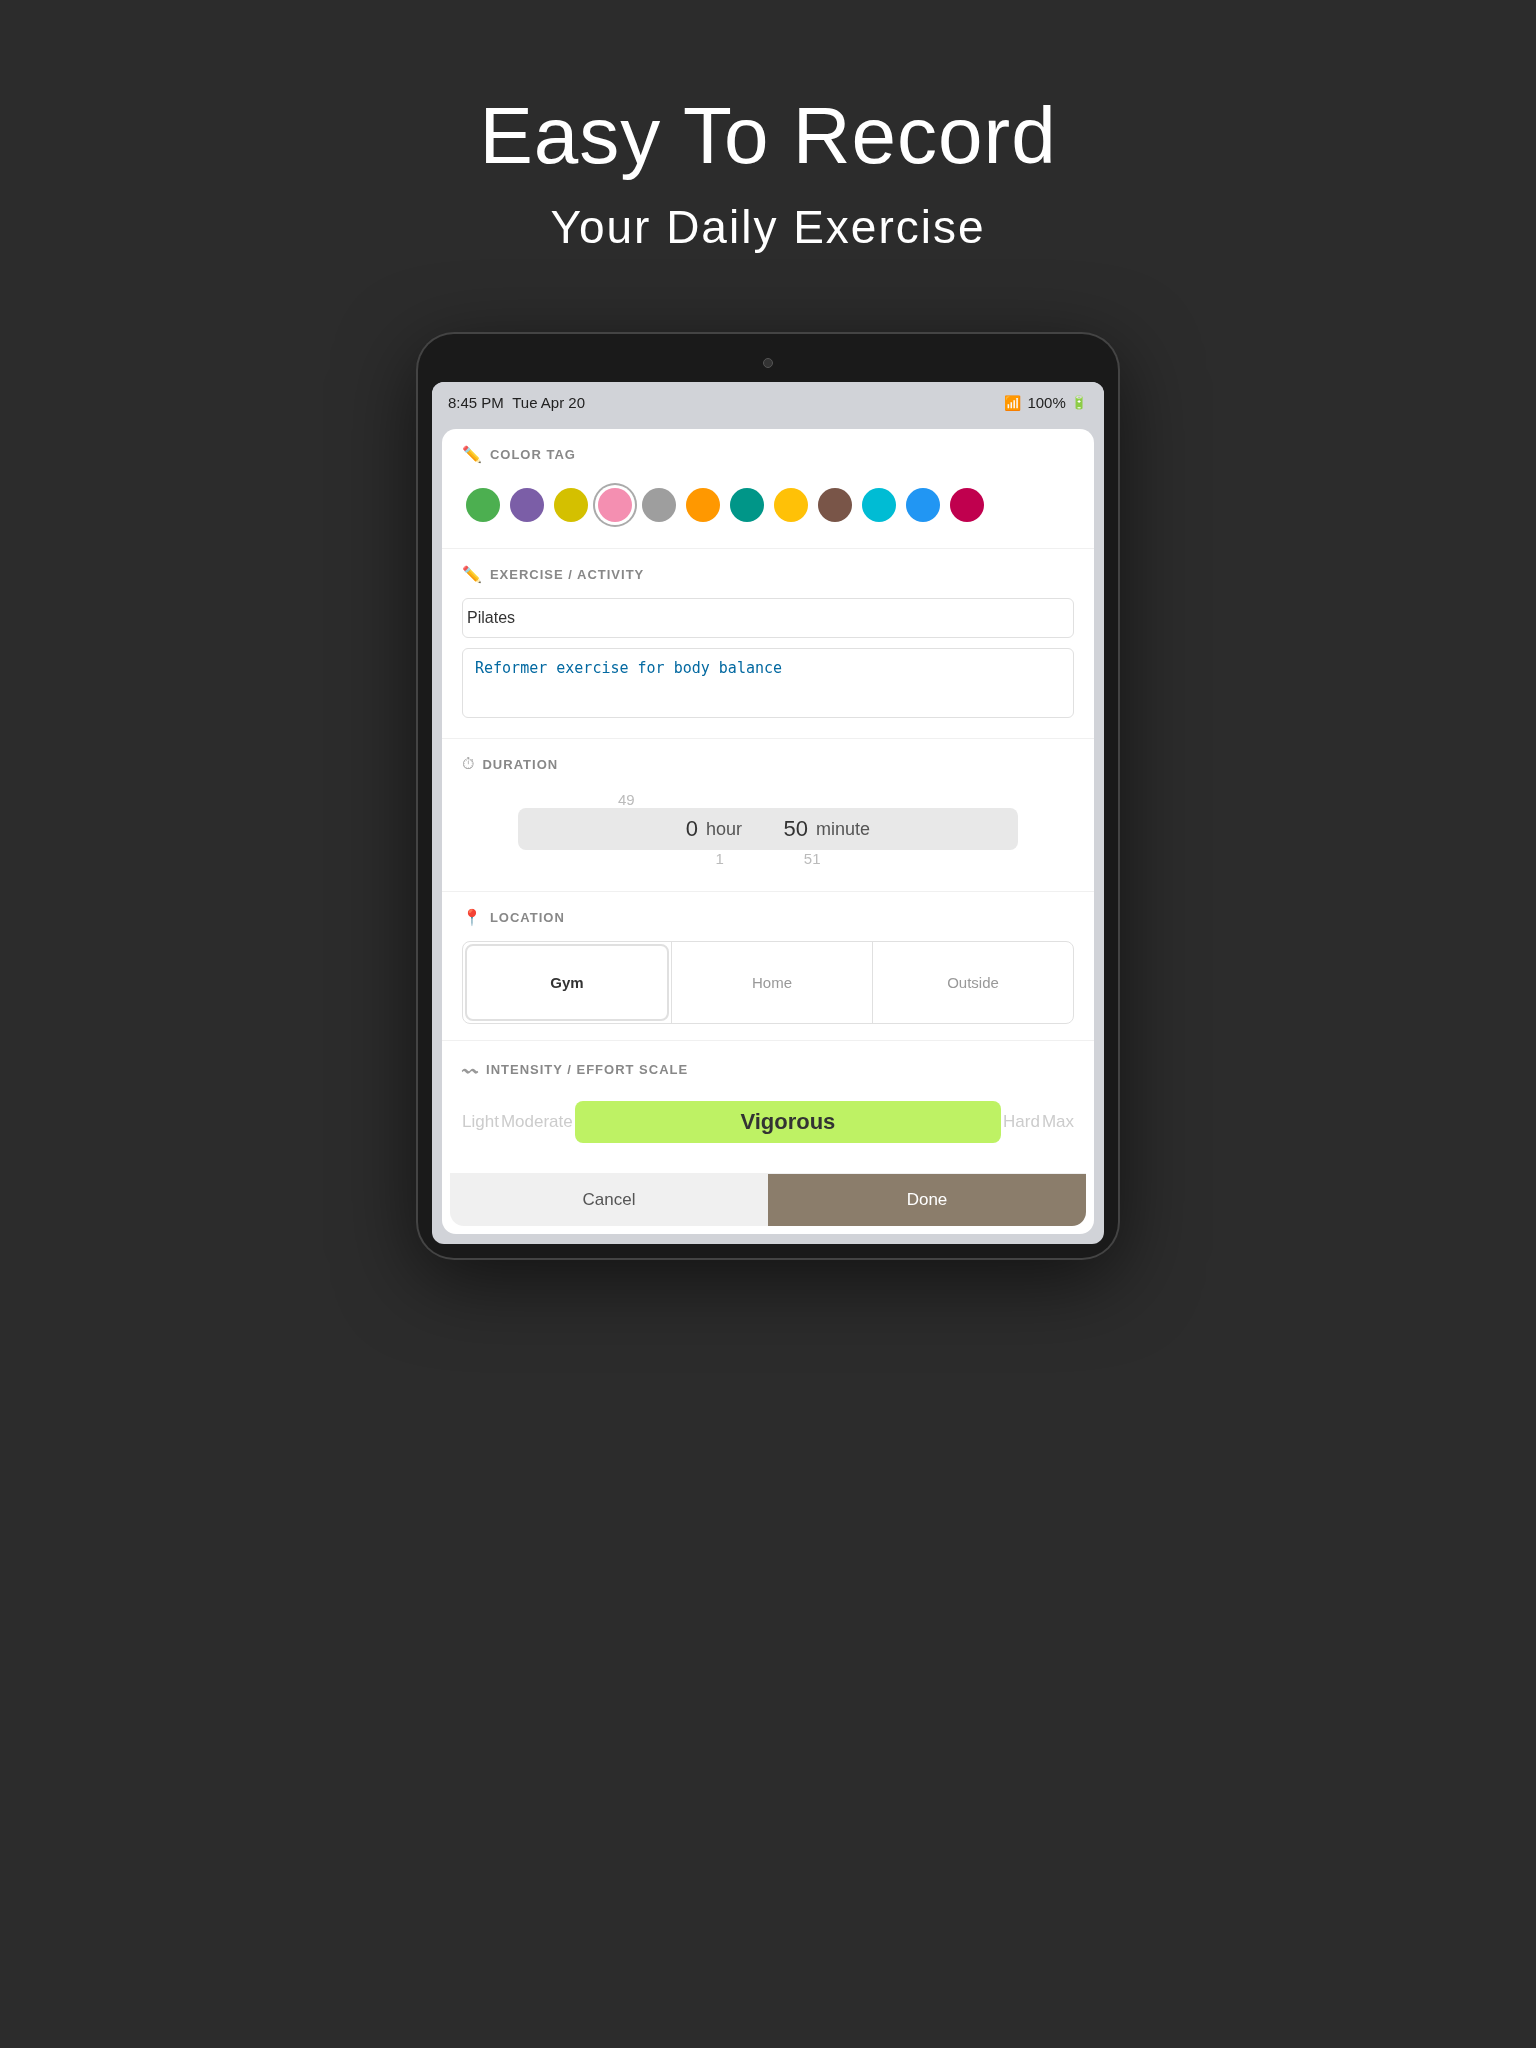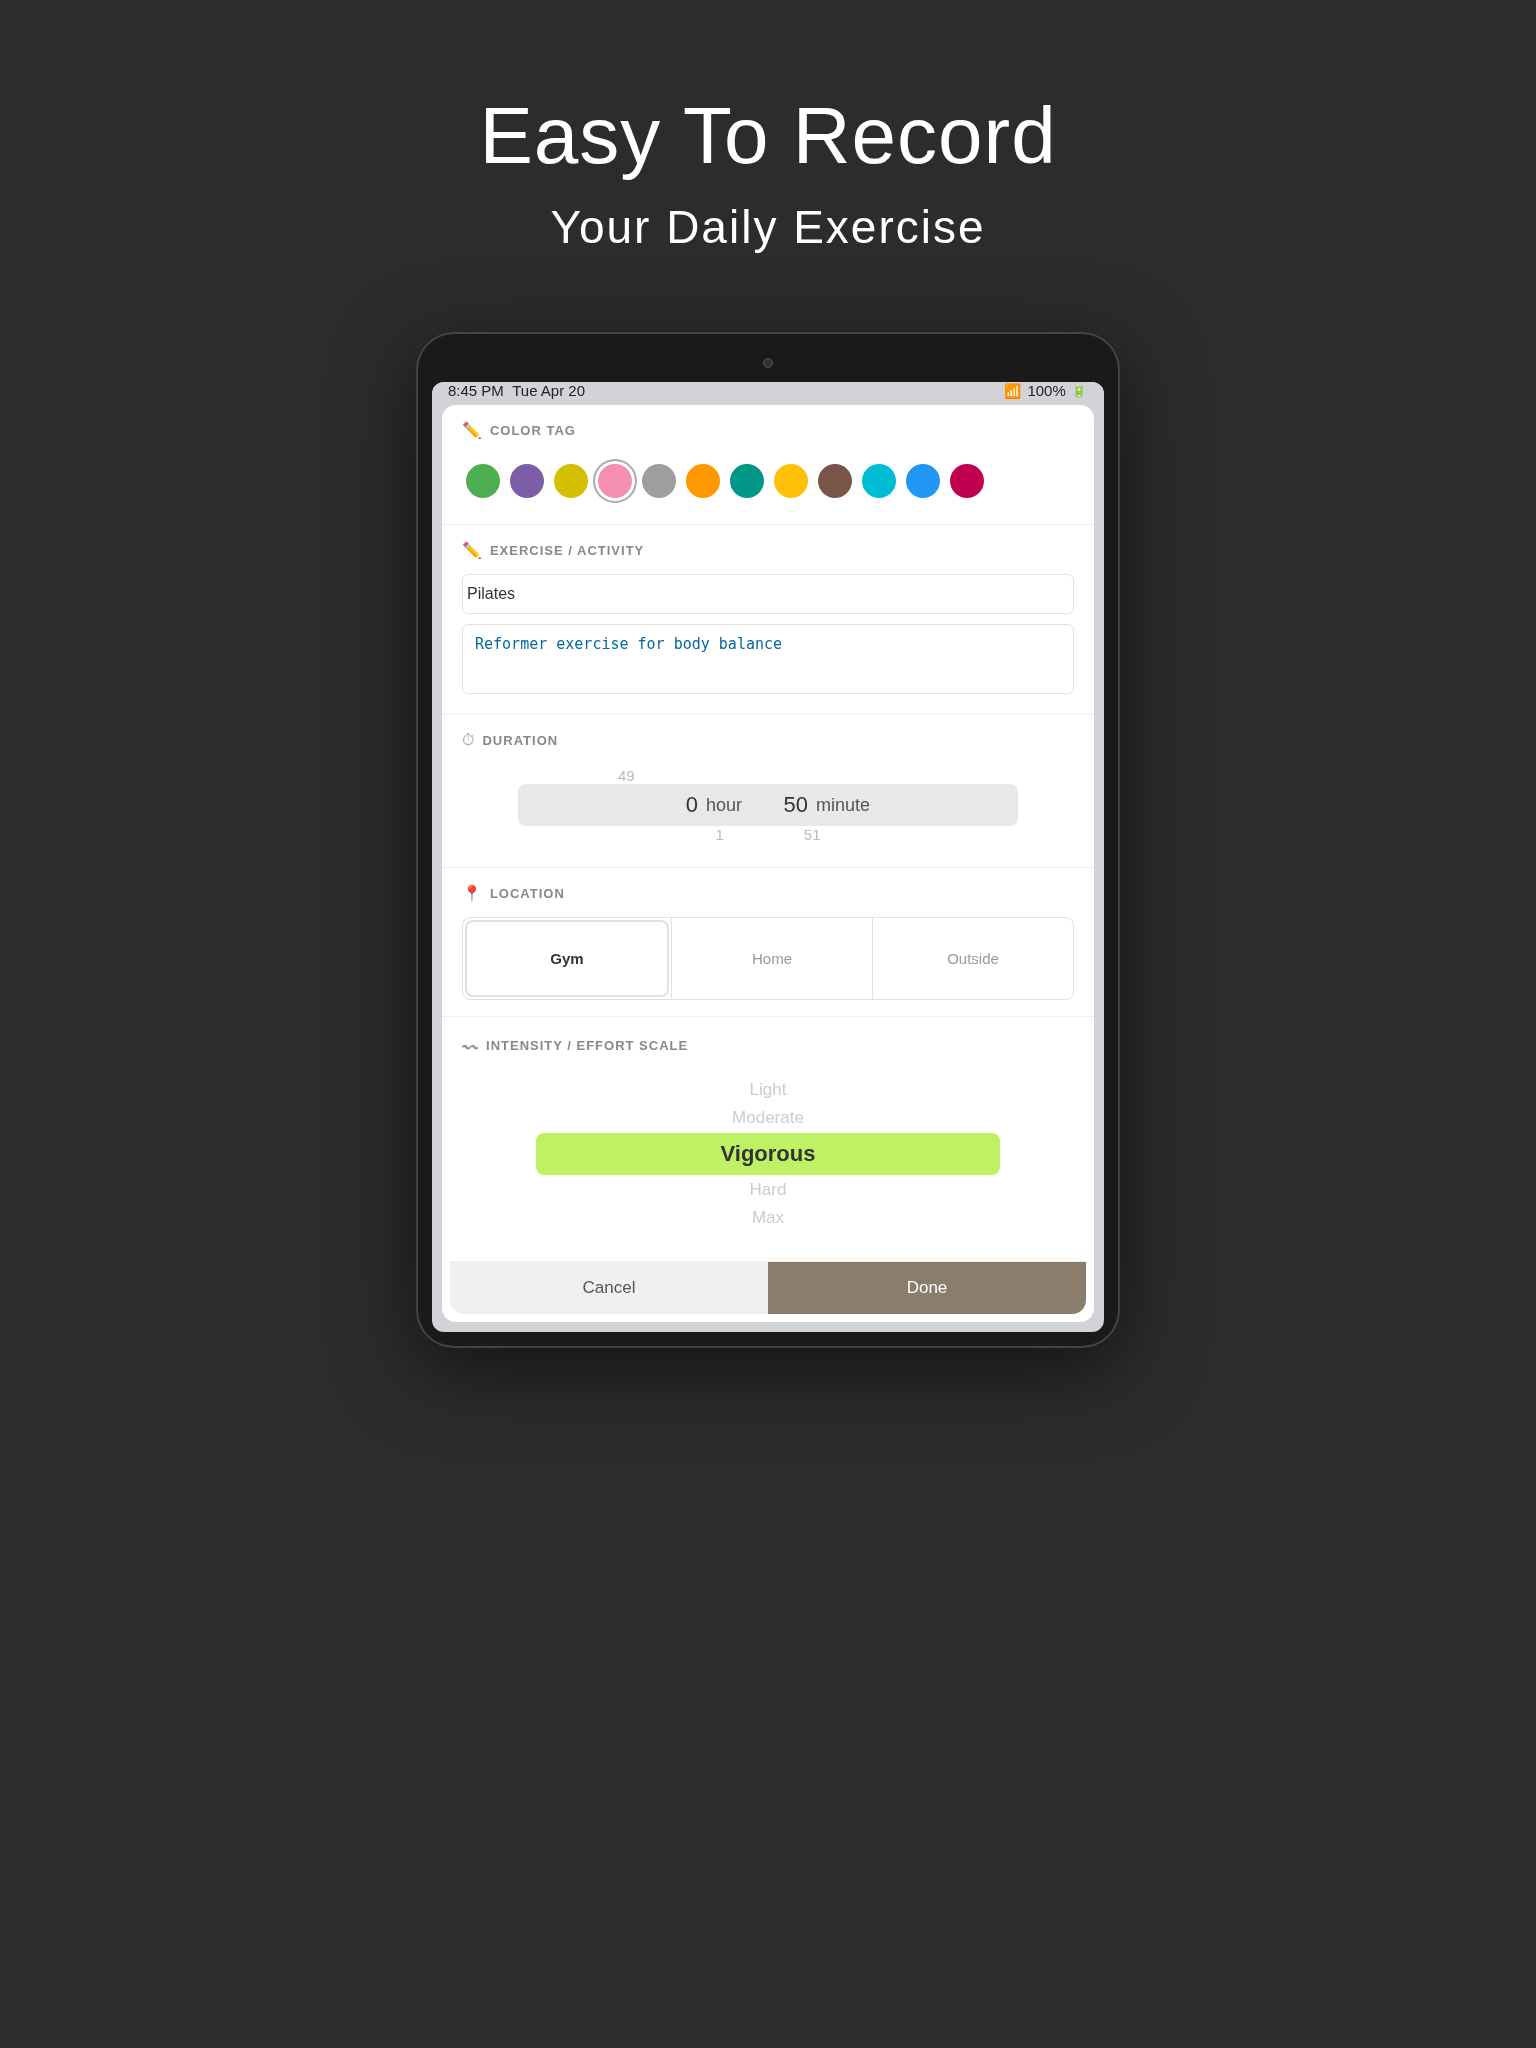--- a/index.html
+++ b/index.html
@@ -54,21 +54,21 @@
       background: #d1d3d8;
       border-radius: 12px;
       overflow: hidden;
     }
 
     .status-bar {
       background: #d1d3d8;
       display: flex;
       justify-content: space-between;
       align-items: center;
-      padding: 0 16px;
+      padding: 12px 16px;
       font-size: 15px;
       color: #222;
     }
 
     .status-right {
       display: flex;
       align-items: center;
       gap: 6px;
     }
 
@@ -246,21 +246,21 @@
     }
 
     .location-separator {
       width: 1px;
       background: #e0e0e0;
     }
 
     
     .intensity-picker {
       display: flex;
-      flex-direction: column;
+      flex-direction: row;
       align-items: center;
       gap: 2px;
       padding: 6px 0;
     }
 
     .intensity-option {
       font-size: 17px;
       color: #ccc;
       padding: 3px 0;
     }

